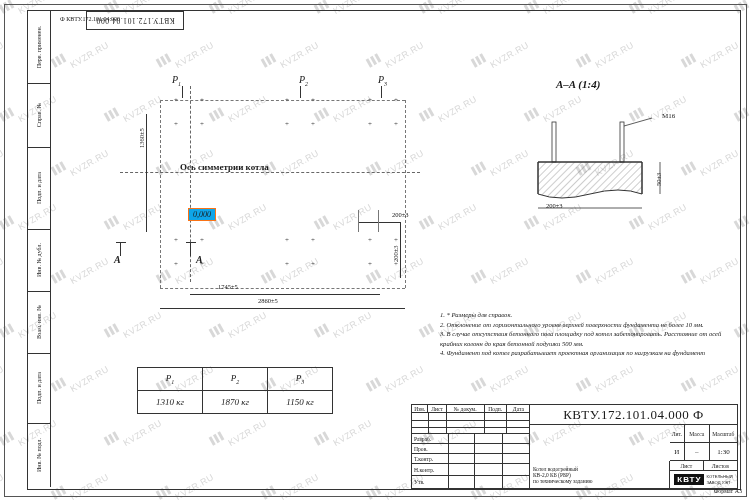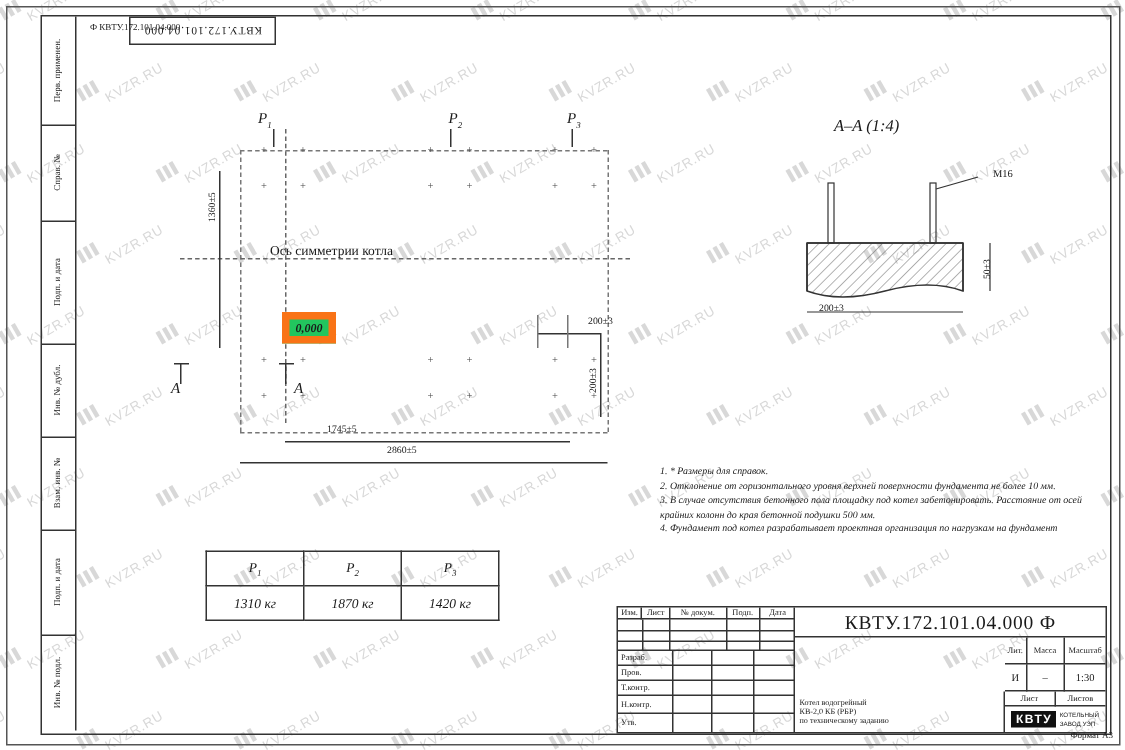--- a/index.html
+++ b/index.html
@@ -40,36 +40,36 @@
   .vtext{
     position:absolute;left:50%;top:50%;
     transform:translate(-50%,-50%) rotate(-90deg);
     white-space:nowrap;font-size:6px;
     font-family:"Liberation Serif", serif;
   }
 
   
   .lbl{position:absolute;font-size:8px;white-space:nowrap;}
   .lbl.it{font-style:italic;}
-  .bold{font-weight:normal;}
+  .bold{font-weight:bold;}
 
   .dash-h{position:absolute;height:0;border-top:1px dashed #777;}
   .dash-v{position:absolute;width:0;border-left:1px dashed #777;}
 
   .solid-h{position:absolute;height:0;border-top:1px solid #333;}
   .solid-v{position:absolute;width:0;border-left:1px solid #333;}
 
   .thin-h{position:absolute;height:0;border-top:1px solid #555;}
   .thin-v{position:absolute;width:0;border-left:1px solid #555;}
 
   .boltgrp{position:absolute;width:34px;height:34px;}
 
   .plus{position:absolute;font-size:7px;color:#444;line-height:5px;}
 
-  .boxval{position:absolute;border:5px solid #f97316;padding:1px 4px;font-size:8px;font-style:italic;background:#22c55e;font-weight:bold;}
+  .boxval{position:absolute;border:1px solid #f97316;padding:1px 4px;font-size:8px;font-style:italic;background:#0ea5e9;}
 
   
   .notes{position:absolute;font-size:6.6px;font-style:italic;line-height:1.45;width:300px;}
 
   
   table{border-collapse:collapse;}
   .ptable{position:absolute;left:137px;top:367px;}
   .ptable td{border:1px solid #333;width:62px;height:20px;text-align:center;font-size:9px;font-style:italic;}
   .ptable .hd{font-weight:normal;}
 
@@ -412,21 +412,21 @@
   <table class="ptable">
     <tbody>
         <tr>
       <td class="hd"><span>P</span><sub style="font-size:6px;">1</sub></td>
       <td class="hd"><span>P</span><sub style="font-size:6px;">2</sub></td>
       <td class="hd"><span>P</span><sub style="font-size:6px;">3</sub></td>
     </tr>
     <tr>
       <td>1310 кг</td>
       <td>1870 кг</td>
-      <td>1420 кг</td>
+      <td>1150 кг</td>
     </tr>
   </tbody>
     </table>
 
   <div class="tb">
 
     <div class="cellbox br bb" style="left:0;top:0;width:118px;height:29px;">
       <div class="cellbox bb" style="left:0;top:0;width:118px;height:8px;display:flex;">
         <div class="tc br" style="width:16px;height:8px;">Изм.</div>
         <div class="tc br" style="width:18px;height:8px;">Лист</div>

